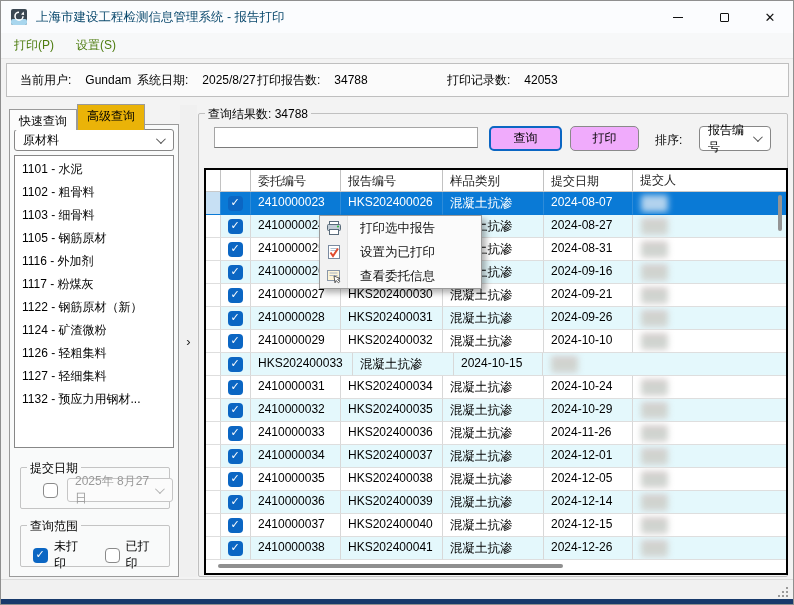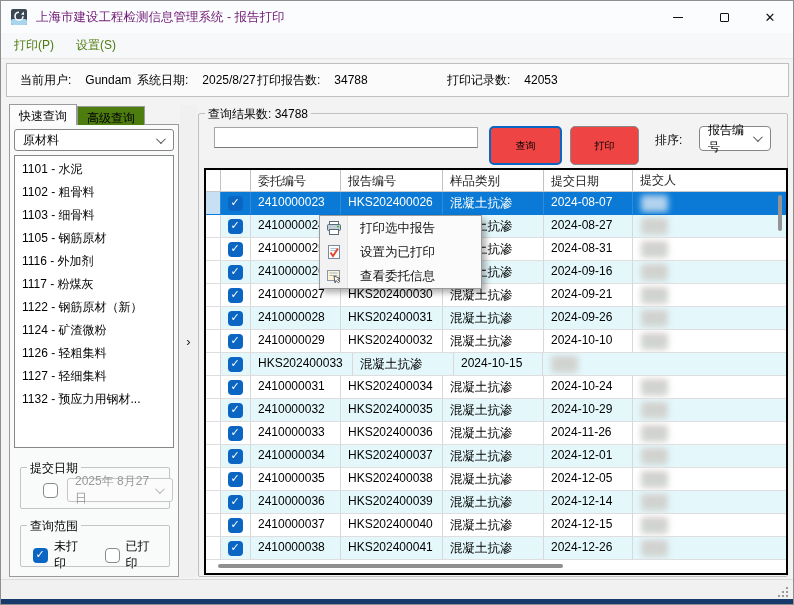--- a/index.html
+++ b/index.html
@@ -5,40 +5,40 @@
   * { margin:0; padding:0; box-sizing:border-box; }
   html,body { background:#cfcfcf; }
   body { font-family:"Liberation Sans", sans-serif; }
   .win { position:relative; width:794px; height:605px; background:#f3f3f3;
          border:1px solid #8f8f8f; overflow:hidden; font-size:12px; color:#000; }
 
   
   .titlebar { position:absolute; left:0; top:0; right:0; height:32px; background:#fbfcfe;
               display:flex; align-items:center; }
   .app-icon { width:16px; height:16px; margin-left:10px; flex:0 0 auto; }
-  .title-text { margin-left:9px; font-size:12.5px; color:#701a75; }
+  .title-text { margin-left:9px; font-size:12.5px; color:#0c4a6e; }
   .win-btns { margin-left:auto; display:flex; height:32px; }
   .win-btn { width:46px; height:32px; display:flex; align-items:center; justify-content:center; }
   .glyph-min { width:10px; height:0; border-top:1.2px solid #111; display:block; }
   .glyph-max { width:9px; height:9px; border:1.2px solid #111; border-radius:1px; display:block; }
   .glyph-close { font-size:13px; color:#111; line-height:1; }
 
   
   .menubar { position:absolute; left:0; top:32px; right:0; height:26px; background:#f7f8f9;
              display:flex; align-items:center; border-bottom:1px solid #e7e7e7; }
   .menu-item { padding:4px 9px; margin-left:4px; color:#4d7c0f; }
 
   
   .info-panel { position:absolute; left:5px; top:62px; width:783px; height:34px;
                 background:#fbfbfb; border:1px solid #bfbfbf; }
   .info-group { position:absolute; top:0; height:32px; display:flex; align-items:center; gap:14px; white-space:nowrap; }
 
   
   .tabstrip { position:absolute; left:8px; top:103px; display:flex; align-items:flex-end; z-index:3;font-family:Liberation Mono, monospace; }
-  .tab { border:1px solid #9a9a9a; border-bottom:none; padding:3px 9px 4px 9px; background:#4d7c0f; height:19px; }
+  .tab { border:1px solid #9a9a9a; border-bottom:none; padding:3px 9px 4px 9px; background:#eab308; height:26px; }
   .tab.active { background:#fcfcfc; height:21px; position:relative; }
   .tabpage { position:absolute; left:8px; top:123px; width:170px; height:453px;
              background:#f9fafa; border:1px solid #9a9a9a; }
   .combo { position:absolute; background:#fff; border:1px solid #878787; border-radius:3px;
            display:flex; align-items:center; }
   .combo .val { padding-left:8px; flex:1; }
   .chev { width:7px; height:7px; border-right:1.4px solid #555; border-bottom:1.4px solid #555;
           transform:rotate(45deg) translateY(-2px); margin-right:10px; flex:0 0 auto; }
   .cat-combo { left:4px; top:4px; width:160px; height:22px; }
   .listbox { position:absolute; left:4px; top:30px; width:160px; height:293px;
@@ -68,22 +68,22 @@
               display:flex; align-items:center; justify-content:center; }
   .splitter .arrow { font-size:13px; color:#222; }
 
   
   .results { position:absolute; left:197px; top:112px; width:590px; height:464px;
              border:1px solid #c0c0c0; border-radius:2px; }
   .results > .legend { background:#f3f3f3; }
   .search-input { position:absolute; left:15px; top:13px; width:264px; height:21px;
                   border:1px solid #a5a5a5; border-bottom:1px solid #7a7a7a; background:#fff;
                   font:inherit; padding:0 5px; outline:none; }
-  .btn { position:absolute; top:12px; height:39px; background:#ef4444; border:1px solid #8a8a8a;
-         border-radius:5px; display:flex; align-items:center; justify-content:center; font-size:10px; }
+  .btn { position:absolute; top:12px; height:25px; background:#f0abfc; border:1px solid #8a8a8a;
+         border-radius:5px; display:flex; align-items:center; justify-content:center; font-size:12px; }
   .btn-query { left:290px; width:73px; border:2px solid #0b66c3; }
   .btn-print { left:371px; width:69px; }
   .sort-label { position:absolute; left:456px; top:18px; }
   .sort-combo { left:500px; top:12px; width:72px; height:25px; border-radius:4px; }
 
   
   .table { position:absolute; left:5px; top:54px; width:584px; height:407px;
            border:2px solid #000; background:#fff; overflow:hidden; }
   .thead { display:flex; height:22px; background:#fff; border-bottom:1px solid #c9c9c9; }
   .th { border-right:1px solid #c2c2c2; padding:3px 0 0 7px; color:#1a1a1a; overflow:hidden; white-space:nowrap; }

